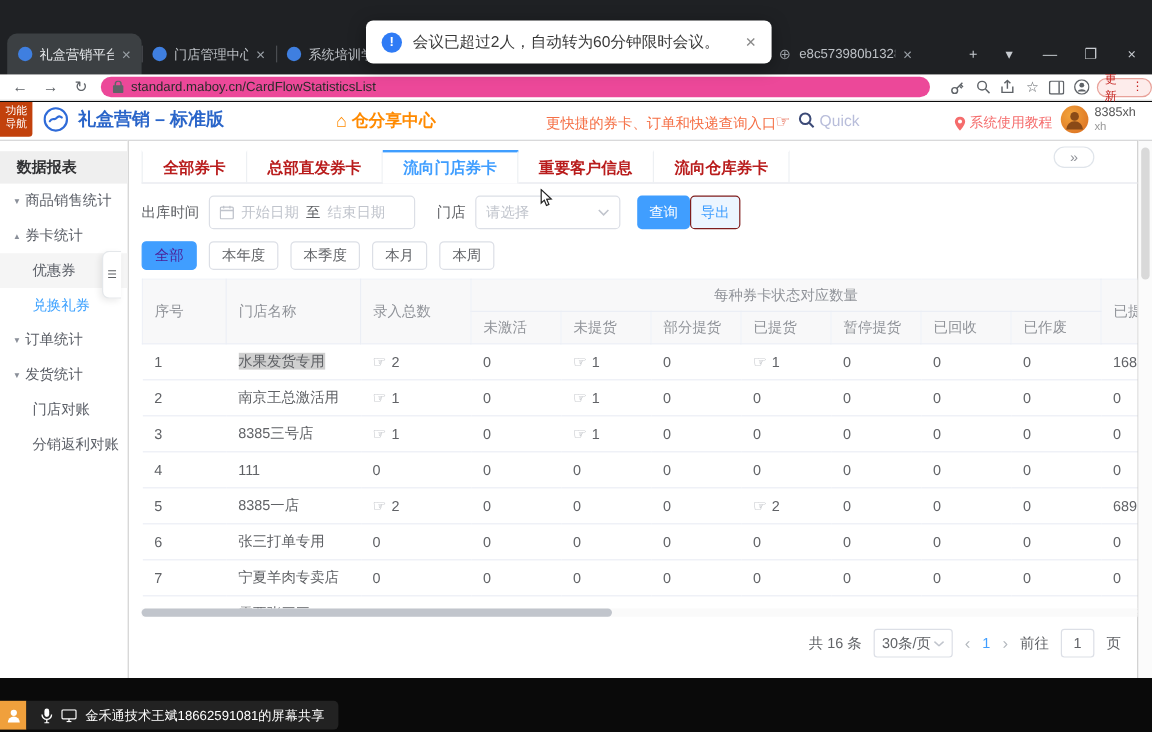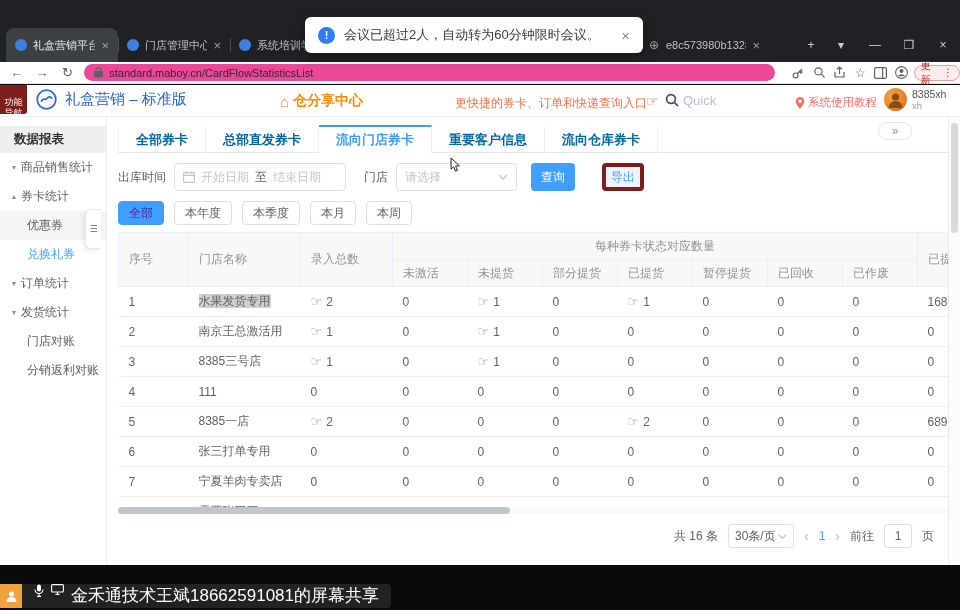--- a/index.html
+++ b/index.html
@@ -35,25 +35,25 @@
   
   .toast{position:absolute;left:305px;top:17px;width:338px;height:36px;background:#fff;border-radius:6px;z-index:40;
          box-shadow:0 3px 14px rgba(0,0,0,.35);display:flex;align-items:center;padding:0 13px;gap:9px}
   .toast .info{width:17px;height:17px;border-radius:50%;background:#2f7bf5;color:#fff;font-size:11px;font-weight:bold;
                text-align:center;line-height:17px;flex:none}
   .toast .msg{font-size:13px;color:#3a3a3a;white-space:nowrap}
   .toast .tclose{margin-left:auto;color:#8a8a8a;font-size:15px}
 
   
   .appbar{position:absolute;top:85px;left:0;width:960px;height:32px;background:#fff;border-bottom:1px solid #eef0f2}
-  .navtgl{position:absolute;left:0;top:0;width:27px;height:29px;background:#7f1d1d;border-radius:0 0 3px 0;color:#fff;
-          font-size:9px;line-height:11px;text-align:center;padding-top:12px}
+  .navtgl{position:absolute;left:0;top:0;width:27px;height:29px;background:#c2410c;border-radius:0 0 3px 0;color:#fff;
+          font-size:9px;line-height:11px;text-align:center;padding-top:2px}
   .brand{position:absolute;left:36px;top:4px;display:flex;align-items:center;gap:8px}
   .logo{width:21px;height:21px}
-  .brand-t{font-size:15px;font-weight:normal;color:#2a65c9;white-space:nowrap}
+  .brand-t{font-size:15px;font-weight:bold;color:#2a65c9;white-space:nowrap}
   .sharec{position:absolute;left:280px;top:7px;display:flex;align-items:center;gap:4px;color:#ff8a00;font-weight:bold;font-size:14px}
   .sharec .hico{font-size:15px}
   .promo{position:absolute;left:455px;top:10px;font-size:12px;color:#f56f45;white-space:nowrap}
   .finger{position:absolute;left:646px;top:8px;font-size:14px;color:#e4573d}
   .quick{position:absolute;left:665px;top:8px;display:flex;gap:4px}
   .quick .qt{font-size:13px;color:#b8bdda}
   .tut{position:absolute;left:795px;top:10px;display:flex;align-items:center;gap:3px;color:#f56c6c;font-size:11.5px}
   .uwrap{position:absolute;left:884px;top:3px;display:flex;gap:5px}
   .uava{width:23px;height:23px;border-radius:50%;background:radial-gradient(circle at 35% 35%,#f2a43c,#d96b1f);overflow:hidden;flex:none}
   .uname{font-size:10.5px;color:#555;line-height:12px}
@@ -71,37 +71,37 @@
   .handle{position:absolute;left:85px;top:209px;width:16px;height:40px;background:#fff;border:1px solid #e4e7ea;border-right:none;
           border-radius:6px 0 0 6px;box-shadow:-2px 2px 5px rgba(0,0,0,.08);display:flex;align-items:center;justify-content:center;
           font-size:9px;color:#606266}
 
   
   .content{position:absolute;left:107px;top:117px;width:841px;height:448px;background:#fff}
   .vscroll{position:absolute;left:948px;top:117px;width:12px;height:448px;background:#fbfbfb;border-left:1px solid #ececec}
   .vthumb{position:absolute;left:2px;top:6px;width:7px;height:110px;background:#d9d9d9;border-radius:4px}
 
   .mtabs{position:absolute;left:11px;top:8px;right:0;height:28px;display:flex;border-bottom:1px solid #e4e7ed}
-  .mtab{height:28px;display:flex;align-items:center;padding:0 17px;font-size:13px;font-weight:bold;color:#0369a1;
+  .mtab{height:28px;display:flex;align-items:center;padding:0 17px;font-size:13px;font-weight:bold;color:#b91c1c;
         border-right:1px solid #edf0f3;border-top:2px solid transparent;cursor:pointer}
   .mtab:first-child{border-left:1px solid #edf0f3}
   .mtab.active{color:#409eff;border-top:2px solid #409eff;background:#fff}
   .collapse-pill{position:absolute;right:36px;top:5px;width:34px;height:18px;border:1px solid #dfe4ea;border-radius:10px;
                  display:flex;align-items:center;justify-content:center;font-size:12px;color:#909399;background:#fff}
 
   .filters{position:absolute;left:11px;top:46px;height:28px;display:flex;align-items:center;font-size:12px;color:#606266}
   .fl-label{margin-right:8px}
   .date-box{width:172px;height:28px;border:1px solid #dcdfe6;border-radius:4px;display:flex;align-items:center;padding:0 8px;gap:6px}
   .ph{color:#c0c4cc}
   .sep-to{color:#606266}
   .store-label{margin:0 8px 0 18px}
   .sel-box{width:121px;height:28px;border:1px solid #dcdfe6;border-radius:4px;display:flex;align-items:center;padding:0 8px;justify-content:space-between}
   .btn{height:28px;border-radius:4px;font-size:12px;display:flex;align-items:center;justify-content:center;cursor:pointer}
   .btn-primary{background:#409eff;color:#fff;width:44px;margin-left:14px}
-  .btn-plain{background:#ecf5ff;border:4px solid #7f1d1d;color:#409eff;width:42px;margin-left:27px}
+  .btn-plain{background:#ecf5ff;border:1px solid #7f1d1d;color:#409eff;width:42px;margin-left:0}
 
   .quickrow{position:absolute;left:11px;top:84px;display:flex;gap:10px}
   .qbtn{height:24px;padding:0 10px;border:1px solid #dcdfe6;border-radius:4px;background:#fff;color:#606266;font-size:12px;
         display:flex;align-items:center;cursor:pointer}
   .qbtn.active{background:#409eff;border-color:#409eff;color:#4c1d95}
 
   .twrap{position:absolute;left:11px;top:115px;width:830px;height:280px;overflow:hidden}
   table.grid{border-collapse:collapse;table-layout:fixed;width:871px;font-size:12px}
   .grid th{background:#f8f8f9;color:#909399;font-weight:normal;border:1px solid #ebeef5;height:27px;text-align:left;padding:0 10px;overflow:hidden;white-space:nowrap}
   .grid th.grp{text-align:center}
@@ -114,21 +114,21 @@
   .pager{position:absolute;right:14px;top:407px;display:flex;align-items:center;font-size:12px;color:#606266;gap:10px}
   .psize{width:66px;height:24px;border:1px solid #dcdfe6;border-radius:3px;display:flex;align-items:center;justify-content:space-between;padding:0 6px;color:#606266}
   .parrow{color:#b4b9bf;font-size:14px}
   .pnum{color:#409eff}
   .goto-in{width:28px;height:24px;border:1px solid #dcdfe6;border-radius:3px;display:flex;align-items:center;justify-content:center;color:#606266}
 
   
   .bottom{position:absolute;left:0;top:565px;width:960px;height:45px;background:#0a0a0a}
   .share-sq{position:absolute;left:0;top:19px;width:22px;height:24px;background:#f0a03c;display:flex;align-items:center;justify-content:center}
   .share-pill{position:absolute;left:22px;top:19px;height:24px;background:#222;border-radius:0 4px 4px 0;display:flex;
-              align-items:flex-start;gap:7px;padding:0 12px;color:#fff;font-size:17px;white-space:nowrap}
+              align-items:center;gap:7px;padding:0 12px;color:#fff;font-size:11px;white-space:nowrap}
 
   .cursor{position:absolute;left:450px;top:157px;z-index:50}
   svg{display:block}
 </style>
 </head>
 <body>
 
 <div class="stage">
 
   <div class="tabstrip">

